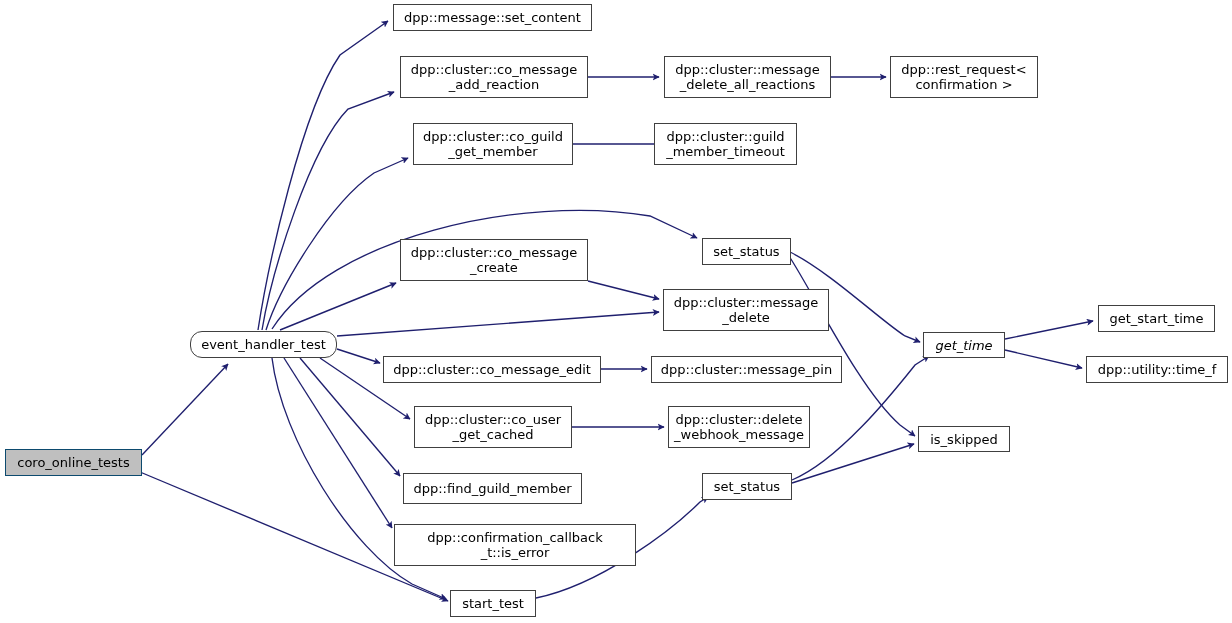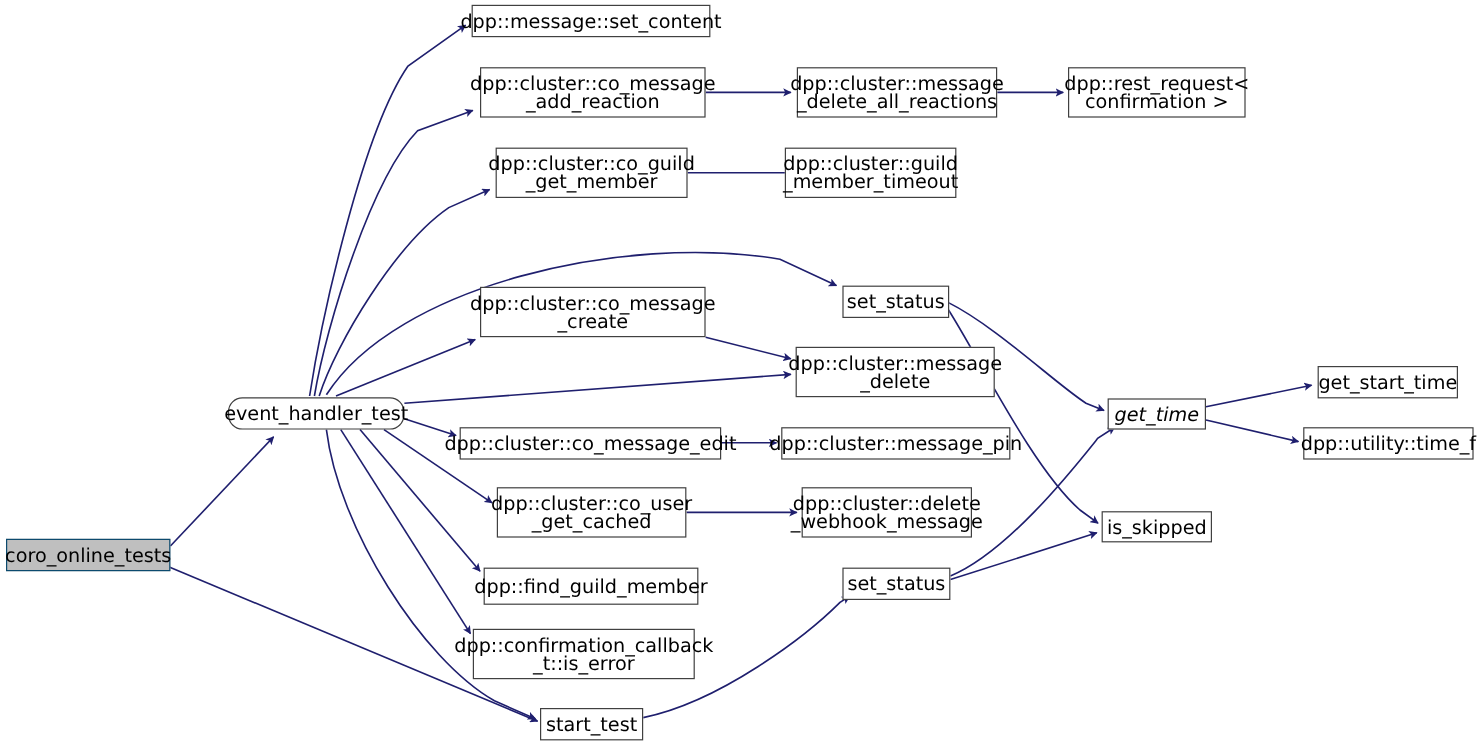--- a/index.html
+++ b/index.html
@@ -20,21 +20,21 @@
     width:1232px;
     height:623px;
     pointer-events:none;
   }
   .node{
     position:absolute;
     box-sizing:border-box;
     border:1px solid #404040;
     background:#ffffff;
     color:#000000;
-    font-size:16px;
+    font-size:13px;
     line-height:15px;
     display:flex;
     align-items:center;
     justify-content:center;
     text-align:center;
     white-space:pre-line;
     letter-spacing:0px;
     z-index:5;
   }
   .node.highlight{
@@ -103,21 +103,21 @@
       <div class="node" style="left: 663px; top: 289px; width: 166px; height: 42px;">dpp::cluster::message
 _delete</div>
       <div class="node" style="left: 383px; top: 356px; width: 218px; height: 27px;">dpp::cluster::co_message_edit</div>
       <div class="node" style="left: 651px; top: 356px; width: 191px; height: 27px;">dpp::cluster::message_pin</div>
       <div class="node" style="left: 414px; top: 406px; width: 158px; height: 42px;">dpp::cluster::co_user
 _get_cached</div>
       <div class="node" style="left: 668px; top: 406px; width: 142px; height: 42px;">dpp::cluster::delete
 _webhook_message</div>
       <div class="node" style="left: 403px; top: 473px; width: 179px; height: 31px;">dpp::find_guild_member</div>
       <div class="node" style="left: 702px; top: 473px; width: 90px; height: 27px;">set_status</div>
-      <div class="node" style="left: 394px; top: 524px; width: 185px; height: 42px;">dpp::confirmation_callback
+      <div class="node" style="left: 394px; top: 524px; width: 242px; height: 42px;">dpp::confirmation_callback
 _t::is_error</div>
       <div class="node" style="left: 450px; top: 590px; width: 86px; height: 27px;">start_test</div>
       <div class="node" style="left: 923px; top: 332px; width: 82px; height: 26px; font-style: italic;">get_time</div>
       <div class="node" style="left: 918px; top: 426px; width: 92px; height: 26px;">is_skipped</div>
       <div class="node" style="left: 1098px; top: 305px; width: 117px; height: 27px;">get_start_time</div>
       <div class="node" style="left: 1086px; top: 356px; width: 142px; height: 27px;">dpp::utility::time_f</div>
     </div>
 
 </div>
 

